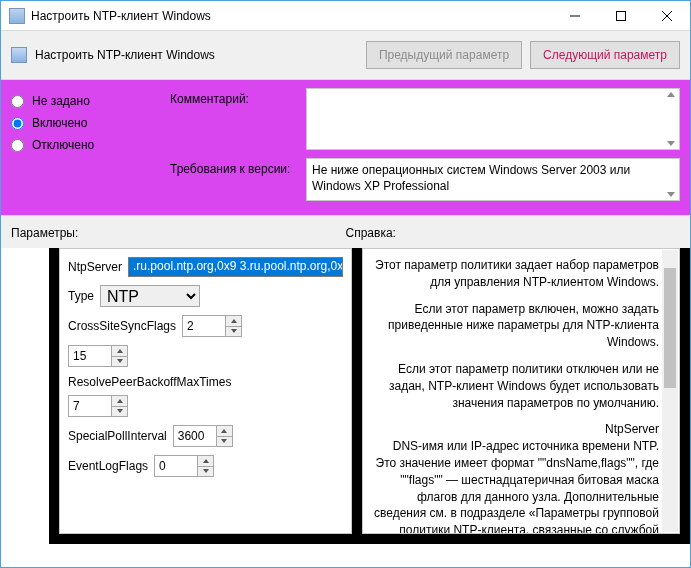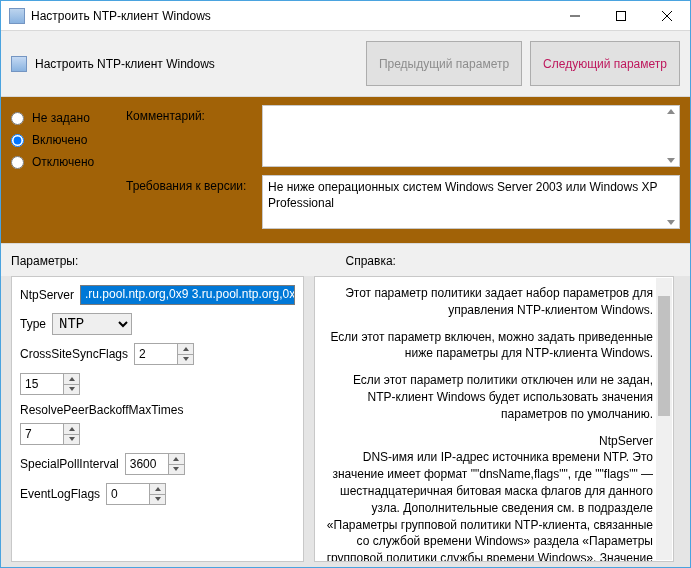--- a/index.html
+++ b/index.html
@@ -47,38 +47,38 @@
     padding: 10px 10px;
   }
   .headerstrip .app-icon {
     width: 16px; height: 16px;
     margin-right: 8px;
     background: linear-gradient(#c4d9f3,#8ab3e0);
     border: 1px solid #7495c2;
   }
   .headerstrip .spacer { flex: 1 1 auto; }
   .headerstrip button {
-    height: 45px;
+    height: 28px;
     padding: 0 12px;
     margin-left: 8px;
     background: #e1e1e1;
     border: 1px solid #adadad;
     font-family: inherit;
     font-size: 12px;
     color: #6d6d6d;
   }
   .headerstrip button.enabled {
     color: #be185d;
     background: #e1e1e1;
   }
   .headerstrip button:disabled { color: #8d8d8d; }
 
   
   .upper {
-    background: #a16207;
+    background: #d946ef;
     padding: 8px 10px 14px 10px;
     border-bottom: 1px solid #d9d9d9;
     display: flex;
   }
   .upper .left-col {
     width: 115px;
     display: flex;
     flex-direction: column;
     gap: 8px;
     padding-top: 6px;
@@ -89,32 +89,33 @@
   }
   .radio-row input[type=radio] { margin: 0 4px 0 0; }
 
   .upper .right-col {
     flex: 1;
     display: grid;
     grid-template-columns: 130px 1fr;
     row-gap: 8px;
     column-gap: 6px;
     align-items: start;
+    margin-left: 44px;
   }
   .upper .lbl { padding-top: 4px; }
   .comment-box {
     width: 100%;
     height: 62px;
     border: 1px solid #c8c8c8;
     background: #fff;
     position: relative;
   }
   .req-box {
     width: 100%;
-    height: 54px;
+    height: 43px;
     border: 1px solid #c8c8c8;
     background: #fff;
     padding: 3px 18px 3px 5px;
     position: relative;
     line-height: 1.35;
   }
   .scroll-triangle {
     position: absolute;
     bottom: 3px; right: 4px;
     width: 0; height: 0;
@@ -134,23 +135,24 @@
     display: flex;
     padding: 10px 10px 8px 10px;
     align-items: center;
   }
   .sections .left { width: 50%; }
   .sections .right { width: 50%; }
 
   
   .lower {
     display: flex;
-    padding: 0 16px 10px 10px;
-    background: #e5e5e5;
+    padding: 0 10px 10px 10px;
+    background: #000000;
     height: 296px;
+    margin-left: 48px;
   }
   .panel {
     border: 1px solid #c8c8c8;
     background: #fff;
     overflow: hidden;
     position: relative;
   }
   .lower .params-panel {
     width: 293px;
     margin-right: 10px;
@@ -191,26 +193,26 @@
     background: #0078d7;
     color: #fff;
     padding: 1px 4px;
     font-family: inherit;
     font-size: 12px;
     overflow: hidden;
     white-space: nowrap;
   }
   select.combo {
     height: 22px;
-    font-family: Liberation Mono, monospace;
-    font-size: 14px;
+    font-family: Liberation Sans, sans-serif;
+    font-size: 16px;
     border: 1px solid #a7a7a7;
     background: #efefef;
     padding: 0 2px;
-    width: 80px;
+    width: 100px;
   }
   .spinner {
     display: inline-flex;
     border: 1px solid #a7a7a7;
     height: 22px;
   }
   .spinner input {
     border: none;
     width: 42px;
     padding: 0 4px;

